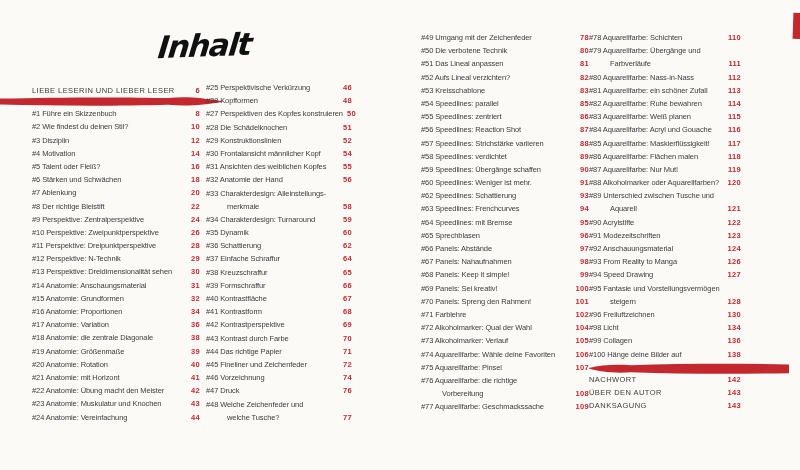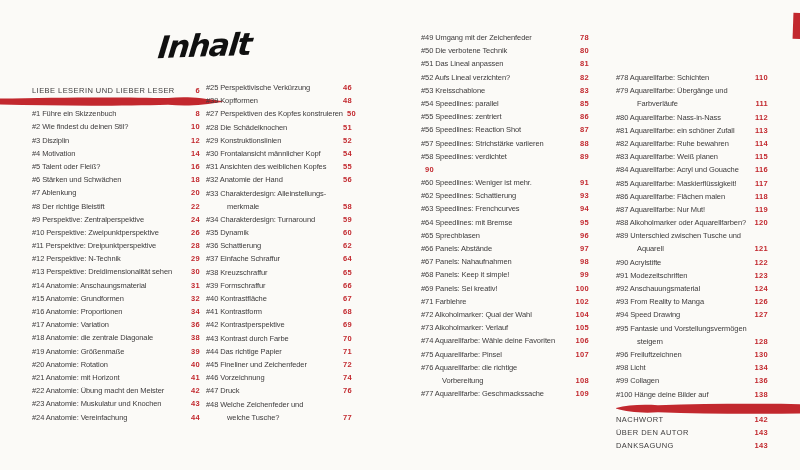--- a/index.html
+++ b/index.html
@@ -24,21 +24,21 @@
     font-weight:bold;
     font-size:31px;
     color:#101010;
     letter-spacing:-1.5px;
     transform:rotate(-2deg) skewX(-8deg);
   }
   .toc-col{position:absolute;}
   .col1{left:32px;top:84px;width:168px;}
   .col2{left:206px;top:81px;width:146px;}
   .col3{left:421px;top:31px;width:168px;}
-  .col4{left:616px;top:31px;width:152px;margin-top:40px;}
+  .col4{left:589px;top:31px;width:152px;}
   .row{
     display:flex;
     justify-content:space-between;
     align-items:baseline;
     height:13.2px;
     line-height:13.2px;
     white-space:nowrap;
   }
   .lbl{
     font-size:7.5px;
@@ -322,20 +322,21 @@
       </div>
       <div class="row">
         <span class="lbl">#57 Speedlines: Strichstärke variieren</span>
         <span class="pg">88</span>
       </div>
       <div class="row">
         <span class="lbl">#58 Speedlines: verdichtet</span>
         <span class="pg">89</span>
       </div>
       <div class="row">
+        <span class="lbl">#59 Speedlines: Übergänge schaffen</span>
         <span class="pg">90</span>
       </div>
       <div class="row">
         <span class="lbl">#60 Speedlines: Weniger ist mehr.</span>
         <span class="pg">91</span>
       </div>
       <div class="row">
         <span class="lbl">#62 Speedlines: Schattierung</span>
         <span class="pg">93</span>
       </div>
@@ -359,20 +360,24 @@
         <span class="lbl">#67 Panels: Nahaufnahmen</span>
         <span class="pg">98</span>
       </div>
       <div class="row">
         <span class="lbl">#68 Panels: Keep it simple!</span>
         <span class="pg">99</span>
       </div>
       <div class="row">
         <span class="lbl">#69 Panels: Sei kreativ!</span>
         <span class="pg">100</span>
+      </div>
+      <div class="row">
+        <span class="lbl">#70 Panels: Spreng den Rahmen!</span>
+        <span class="pg">101</span>
       </div>
       <div class="row">
         <span class="lbl">#71 Farblehre</span>
         <span class="pg">102</span>
       </div>
       <div class="row">
         <span class="lbl">#72 Alkoholmarker: Qual der Wahl</span>
         <span class="pg">104</span>
       </div>
       <div class="row">

